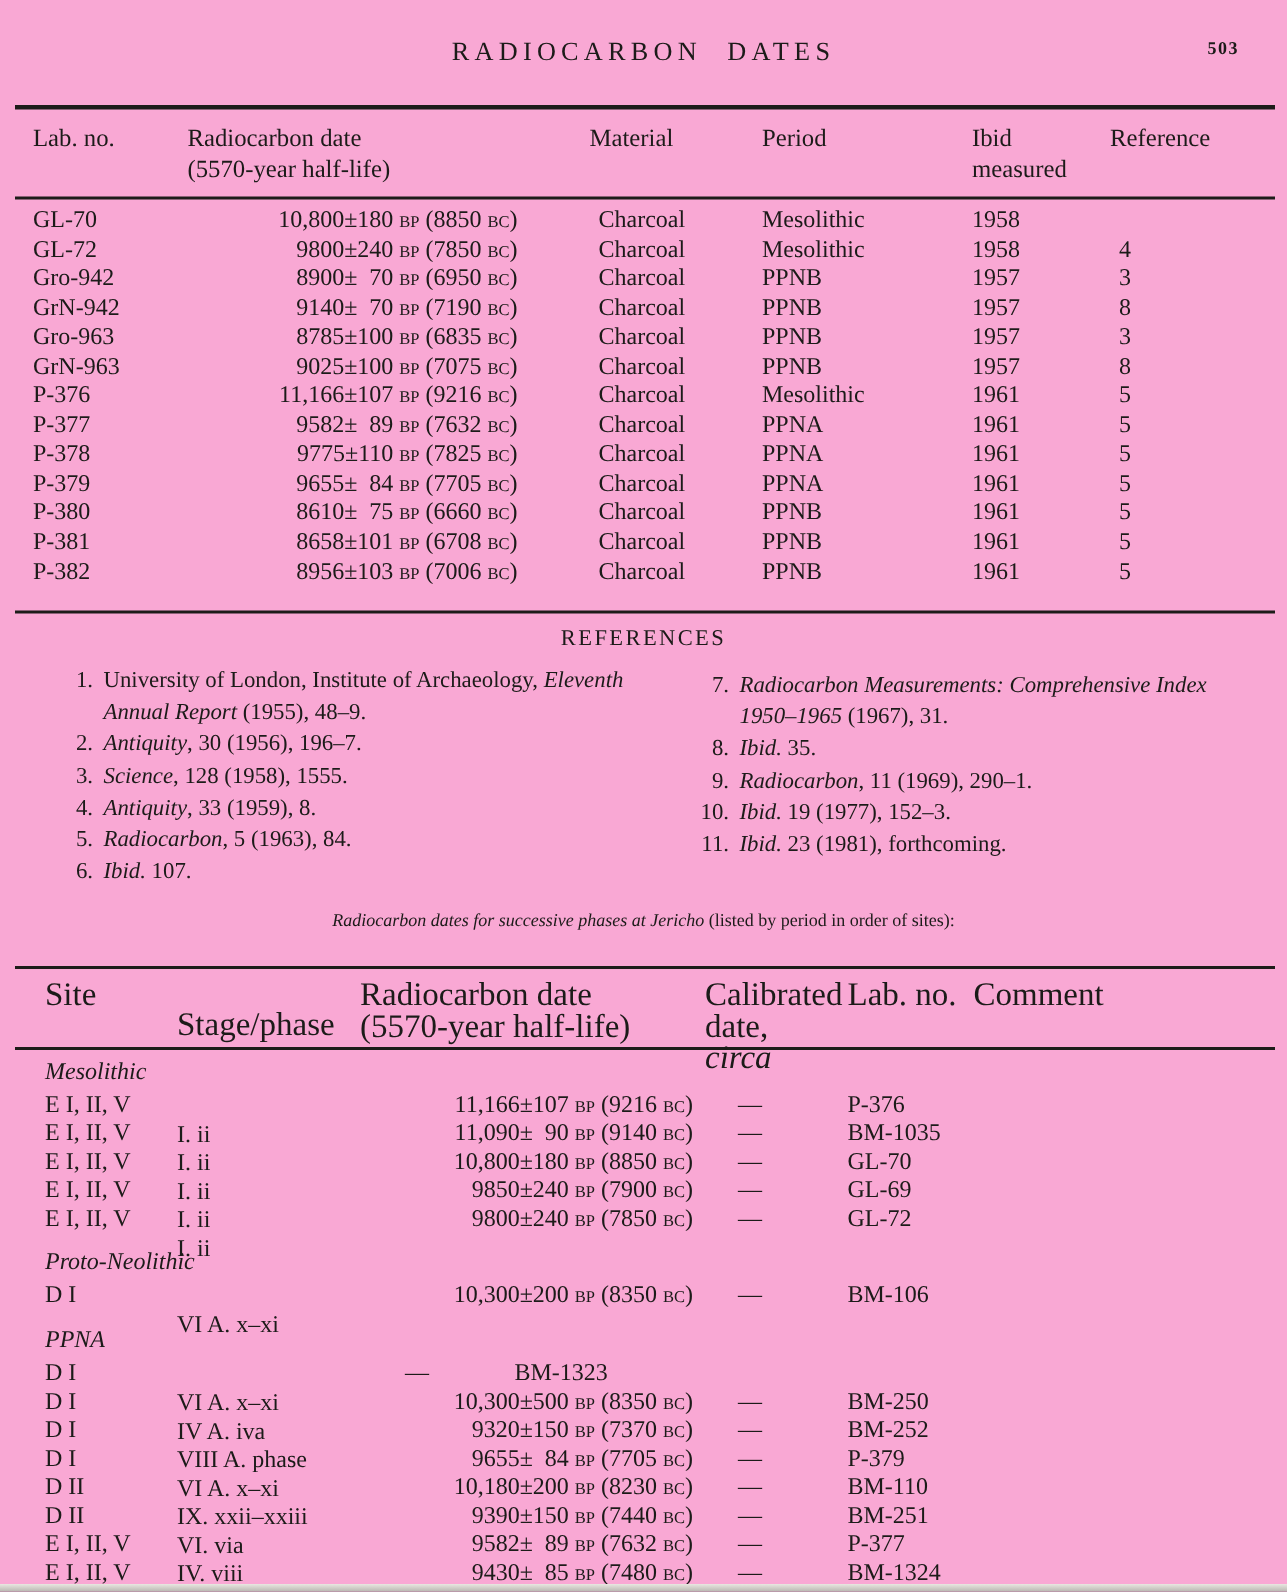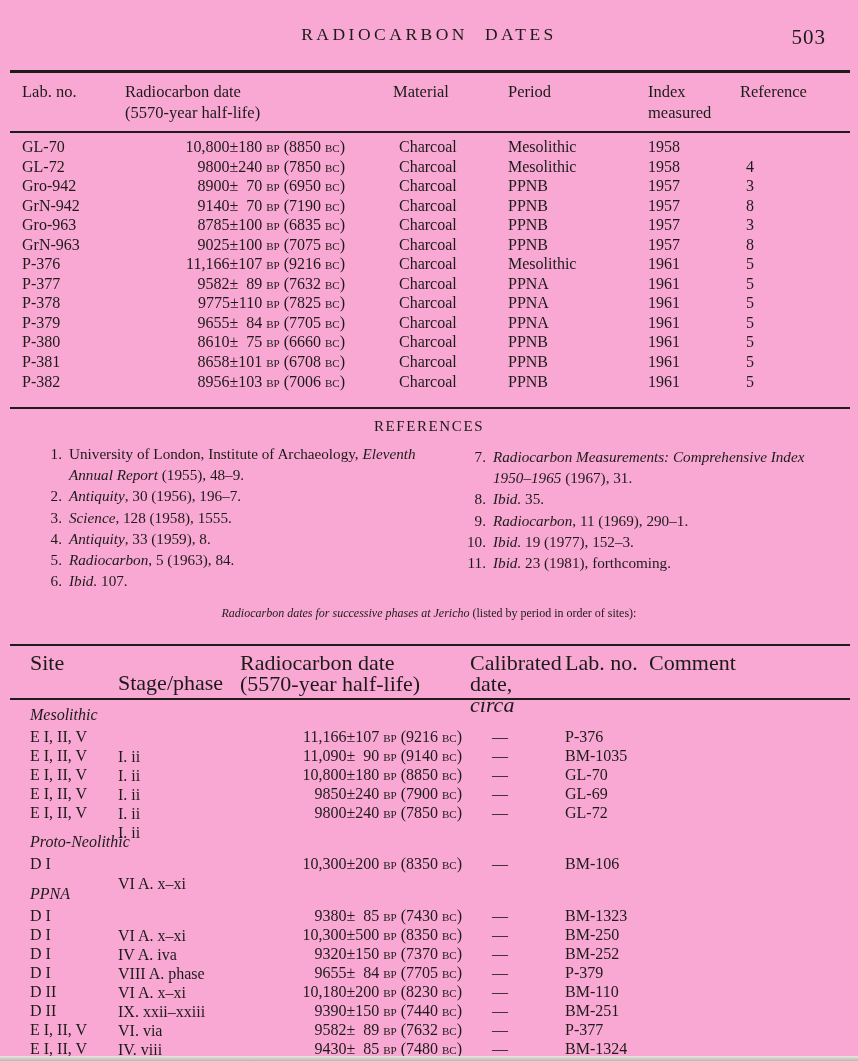--- a/index.html
+++ b/index.html
@@ -4,21 +4,21 @@
 <style>
   html,body{margin:0;padding:0;background:#888;}
   .page{
     position:relative;width:858px;height:1061px;margin:0 auto;
     background:#f9a8d4;color:#1c1b19;overflow:hidden;
     font-family:"Liberation Serif","DejaVu Serif",serif;
   }
   
   .doc-header{position:absolute;top:24px;left:0;right:0;height:22px;}
   .doc-title{display:block;text-align:center;font-size:17.5px;letter-spacing:3.5px;word-spacing:9px;}
-  .page-number{position:absolute;right:32px;top:1px;font-size:21px;letter-spacing:1px;}
+  .page-number{position:absolute;right:32px;top:1px;font-size:12px;letter-spacing:1px;font-weight:bold;}
   
   .rule{position:absolute;left:10px;right:8px;background:#1d1c1a;}
   .t1-top{top:70px;height:2.6px;}
   .t1-mid{top:131px;height:2px;}
   .t1-bot{top:407px;height:2px;}
   .t2-top{top:644px;height:2.4px;}
   .t2-mid{top:698px;height:1.8px;}
   
   .t1-header{position:absolute;top:81px;left:10px;right:8px;display:flex;font-size:16.5px;line-height:21px;}
   .t1-body{position:absolute;top:137px;left:10px;right:8px;font-size:16px;}
@@ -81,21 +81,21 @@
 
   <div class="t1-header">
     <span class="c-lab">Lab. no.</span>
     <span class="c-date">
       <span class="hdr2">Radiocarbon date</span>
       <span class="hdr2">(5570-year half-life)</span>
     </span>
     <span class="c-mat">Material</span>
     <span class="c-per">Period</span>
     <span class="c-when">
-      <span class="hdr2">Index</span>
+      <span class="hdr2">Ibid</span>
       <span class="hdr2">measured</span>
     </span>
     <span class="c-ref">Reference</span>
   </div>
 
   <div class="t1-body">
       <div class="tr">
       <span class="c-lab">GL-70</span>
       <span class="c-date datecell">10,800±180 bp (8850 bc)</span>
       <span class="c-mat">Charcoal</span>
@@ -338,21 +338,20 @@
         </div>
         </div>
     </div>
 
     <div class="group">
       <div class="group-label">PPNA</div>
       <div>
           <div class="tr">
           <span class="s-site">D I</span>
           <span class="s-stage">VI A. x–xi</span>
-          <span class="s-date">9380± 85 bp (7430 bc)</span>
           <span class="s-cal">—</span>
           <span class="s-lab">BM-1323</span>
           <span class="s-comment"></span>
         </div>
           <div class="tr">
           <span class="s-site">D I</span>
           <span class="s-stage">IV A. iva</span>
           <span class="s-date">10,300±500 bp (8350 bc)</span>
           <span class="s-cal">—</span>
           <span class="s-lab">BM-250</span>

